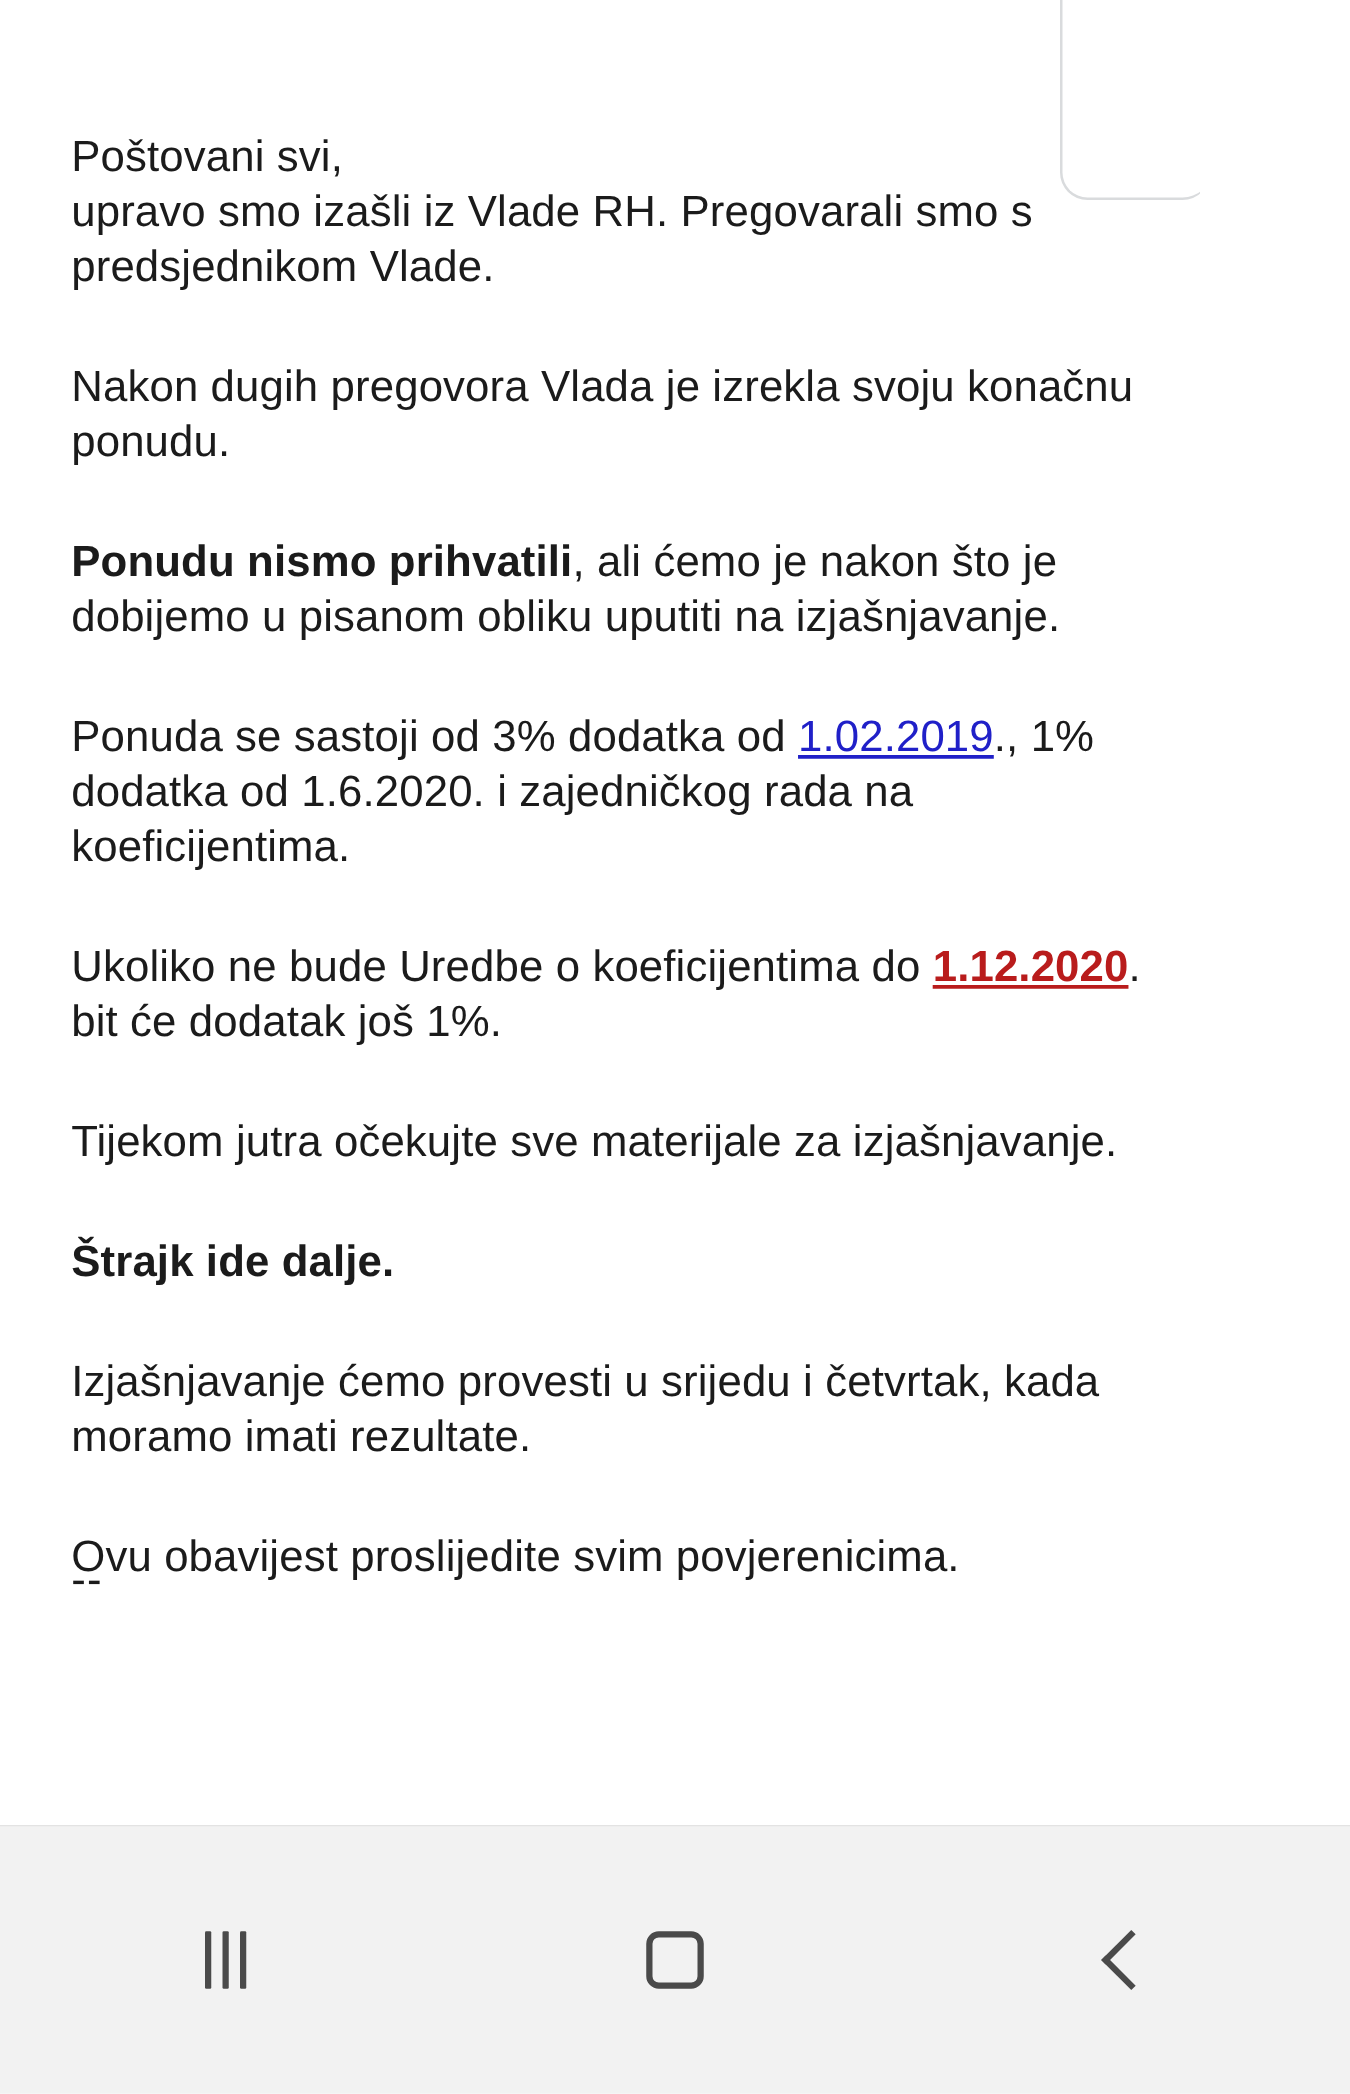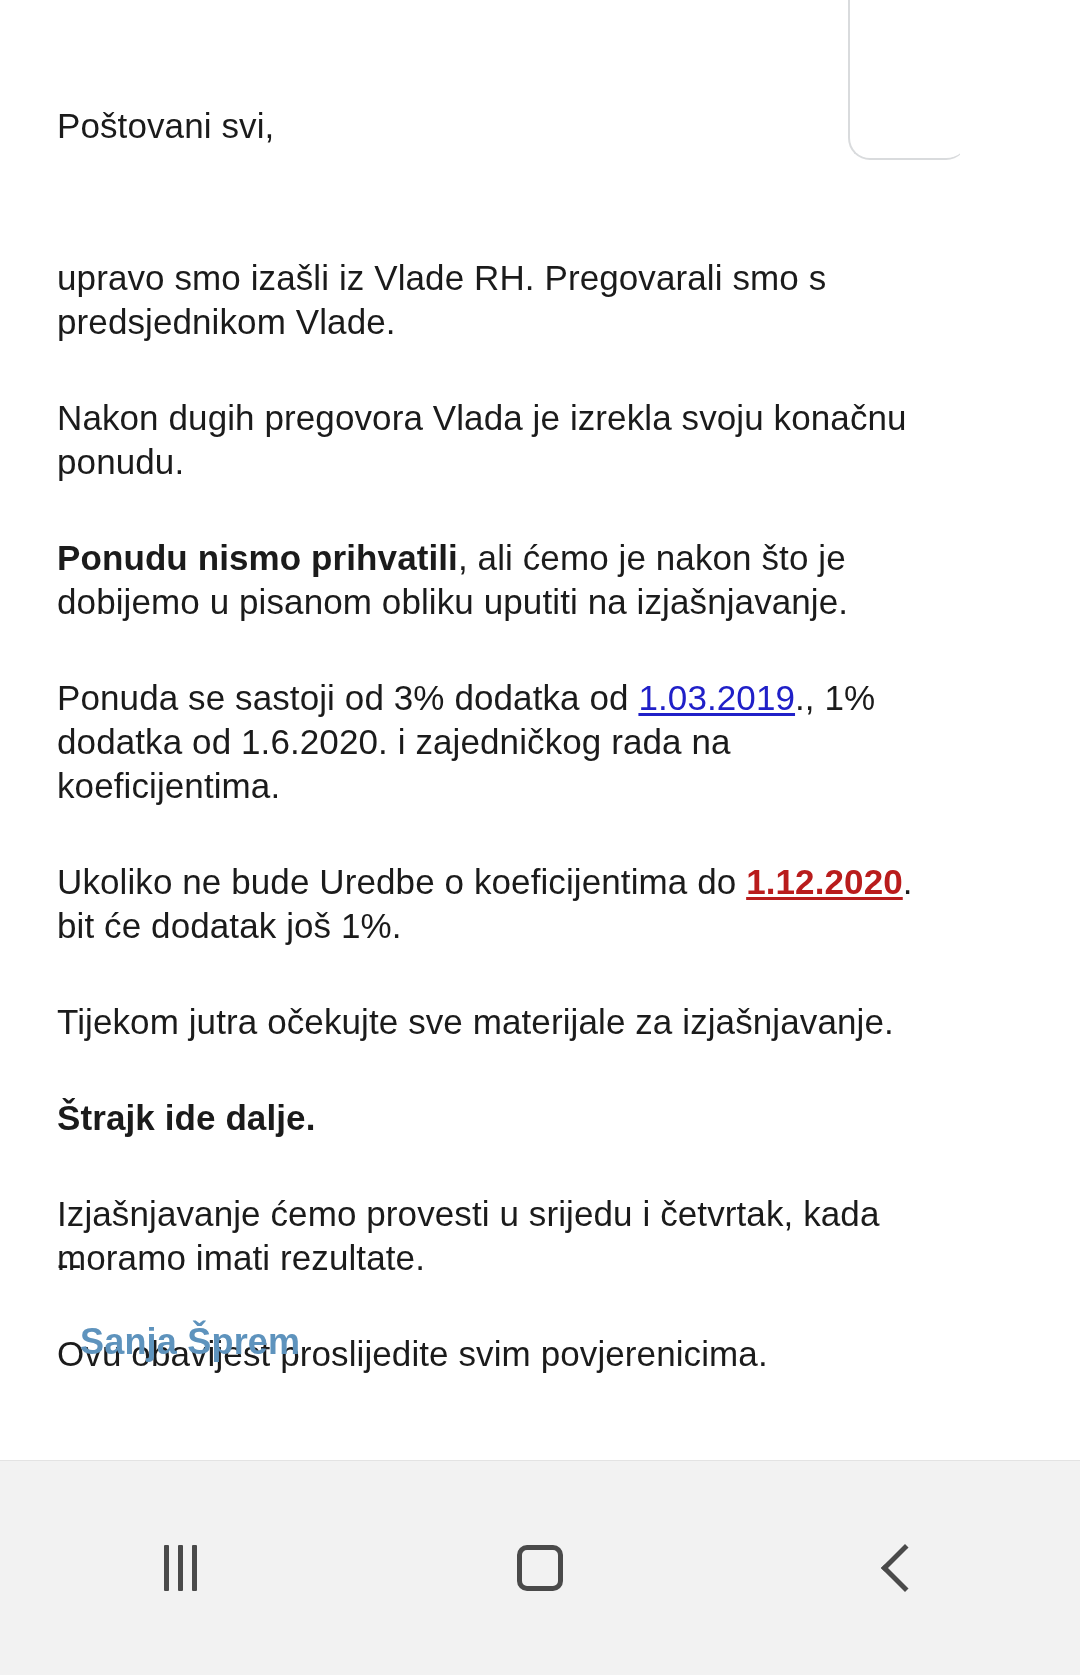--- a/index.html
+++ b/index.html
@@ -59,21 +59,21 @@
     font-size: 35px;
     line-height: 44px;
     letter-spacing: 0.1px;
   }
 
   .para {
     margin: 0;
     padding: 0;
   }
   .greeting { padding-top: 104px; }
-  .gap-large { margin-top: 108px; }
+  .gap-large { }
   .gap-normal { margin-top: 52px; }
 
   .bold { font-weight: bold; }
 
   a.inline-link,
   .inline-link {
     color: #2020c8;
     text-decoration: underline;
     text-underline-offset: 3px;
   }
@@ -165,31 +165,30 @@
 
   <div id="card-edge"></div>
   <div id="card-edge-mask"></div>
 
   <div id="message-body">
     <p class="para greeting">Poštovani svi,</p>
     <div id="paragraphs">
         <p class="para gap-large"><span>upravo smo izašli iz Vlade RH. Pregovarali smo s predsjednikom Vlade.</span></p>
         <p class="para gap-normal"><span>Nakon dugih pregovora Vlada je izrekla svoju konačnu ponudu.</span></p>
         <p class="para gap-normal"><strong class="bold">Ponudu nismo prihvatili</strong><span>, ali ćemo je nakon što je dobijemo u pisanom obliku uputiti na izjašnjavanje.</span></p>
-        <p class="para gap-normal"><span>Ponuda se sastoji od 3% dodatka od </span><a class="inline-link" href="#" style="color: rgb(32, 32, 200);">1.03.2019</a><span>., 1%  dodatka od 1.6.2020. i zajedničkog rada na koeficijentima.</span></p>
+        <p class="para gap-normal"><span>Ponuda se sastoji od 3% dodatka od </span><a class="inline-link" href="#" style="color: rgb(32, 32, 200);">1.02.2019</a><span>., 1%  dodatka od 1.6.2020. i zajedničkog rada na koeficijentima.</span></p>
         <p class="para gap-normal"><span>Ukoliko ne bude Uredbe o koeficijentima do </span><a class="inline-link" href="#" style="color: #b91c1c; font-weight: bold;">1.12.2020</a><span>. bit će dodatak još 1%.</span></p>
         <p class="para gap-normal"><span>Tijekom jutra očekujte sve materijale za izjašnjavanje.</span></p>
         <p class="para gap-normal"><strong class="bold">Štrajk ide dalje.</strong></p>
         <p class="para gap-normal"><span>Izjašnjavanje ćemo provesti u srijedu i četvrtak, kada moramo imati rezultate.</span></p>
         <p class="para gap-normal"><span>Ovu obavijest proslijedite svim povjerenicima.</span></p>
       </div>
   </div>
 
   <div id="signature-separator">--</div>
-  <div id="signature-name" style="color: rgb(94, 147, 189);">Sanja Šprem</div>
 
 </div>
 
 <div id="nav-bar" style="background: rgb(242, 242, 242);">
   <div class="nav-btn">
     <span class="recents-glyph">
         <i></i>
         <i></i>
         <i></i>
       </span>

